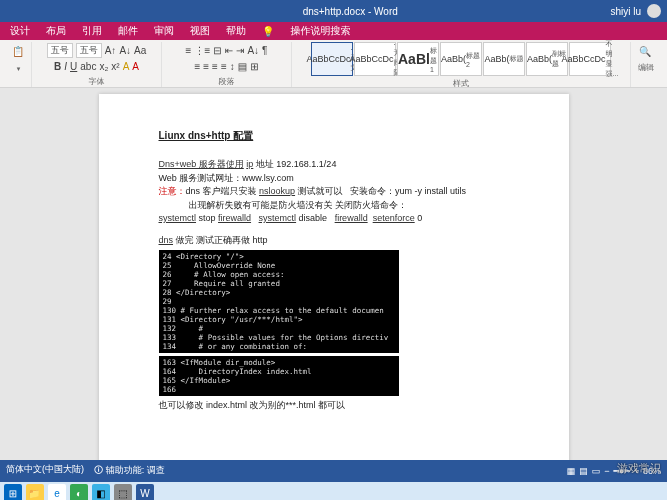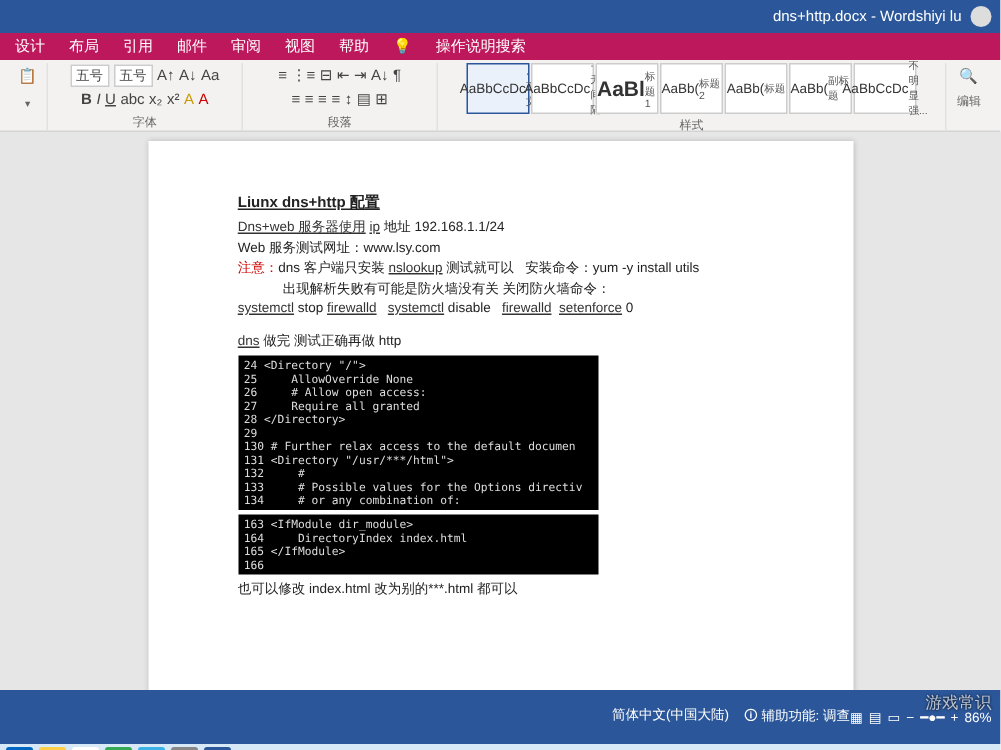--- a/index.html
+++ b/index.html
@@ -1,44 +1,44 @@
 <!DOCTYPE html>
 <html><head>
 <meta charset="utf-8">
 <style>
 *{margin:0;padding:0;box-sizing:border-box;font-family:"Microsoft YaHei","Segoe UI",sans-serif}
 body{background:#f3f3f3;width:667px;height:500px;overflow:hidden;font-size:10px}
 .titlebar{background:#2b579a;color:#fff;height:22px;display:flex;align-items:center;font-size:10px}
 .titlebar .left{width:90px}
-.titlebar .center{flex:1;text-align:right}
+.titlebar .center{flex:1;text-align:center}
 .titlebar .right{display:flex;align-items:center;gap:6px;padding-right:6px}
 .avatar{width:14px;height:14px;border-radius:50%;background:#ddd}
 .menubar{background:#be185d;color:#fff;height:18px;display:flex;align-items:center;padding:0 10px;gap:16px;font-size:10px}
 .menubar span{cursor:pointer}
 .lightbulb{color:#ffd966}
 .ribbon{background:#f3f2f1;height:48px;border-bottom:1px solid #d4d4d4;display:flex;padding:2px 6px 0 6px}
 .rgroup{display:flex;flex-direction:column;align-items:center;padding:0 4px;border-right:1px solid #e1e1e1}
 .rgroup:last-child{border-right:none}
 .rgroup-top{display:flex;align-items:center;gap:3px;height:18px;font-size:9px;color:#444}
 .rgroup-bot{display:flex;align-items:center;gap:3px;height:18px;font-size:9px;color:#444}
 .rgroup-label{font-size:8px;color:#666;margin-top:2px}
 .dd{font-size:7px;color:#666}
 .styles{display:flex;gap:1px}
 .stylebox{width:42px;height:34px;border:1px solid #ccc;background:#fff;display:flex;flex-direction:row;align-items:center;justify-content:center;font-size:7px;color:#555}
 .stylebox.sel{border:1px solid #2b579a;background:#eaf1fb}
 .stylebox .preview{font-size:9px;color:#333}
 .stylebox.big .preview{font-size:14px;font-weight:bold}
 .icon-btn{font-size:10px;color:#444;cursor:pointer}
 .workspace{background:#e6e6e6;height:372px;overflow:auto;display:flex;justify-content:center;padding-top:6px}
 .page{background:#fff;width:470px;min-height:520px;box-shadow:0 0 4px rgba(0,0,0,0.2);padding:34px 60px;font-size:9px;color:#222;line-height:1.5}
-.page h1{font-size:10px;text-decoration:underline;margin-bottom:2px}
+.page h1{font-size:10px;text-decoration:underline;margin-bottom:15px}
 .page .u{text-decoration:underline;color:#333}
 .page .note{color:#c00}
 .codeblk{background:#000;color:#ddd;font-family:Consolas,monospace;font-size:7.5px;padding:2px 4px;margin:3px 0;white-space:pre;line-height:1.2;width:240px}
-.statusbar{background:#2b579a;color:#fff;height:36px;display:flex;align-items:center;justify-content:flex-end;padding:0 6px;font-size:9px}
+.statusbar{background:#2b579a;color:#fff;height:22px;display:flex;align-items:center;justify-content:space-between;padding:0 6px;font-size:9px}
 .statusbar .sleft{display:flex;gap:10px}
 .statusbar .sright{display:flex;gap:4px;align-items:center}
 .taskbar{background:#d7e8f7;height:22px;display:flex;align-items:center;padding:0 4px;gap:4px}
 .tbicon{width:18px;height:18px;border-radius:2px;display:flex;align-items:center;justify-content:center;font-size:10px}
 .watermark{position:absolute;right:6px;bottom:24px;font-size:11px;color:rgba(255,255,255,0.7);text-shadow:0 0 2px #000}
 </style>
 </head>
 <body>
 
 <div class="titlebar">

